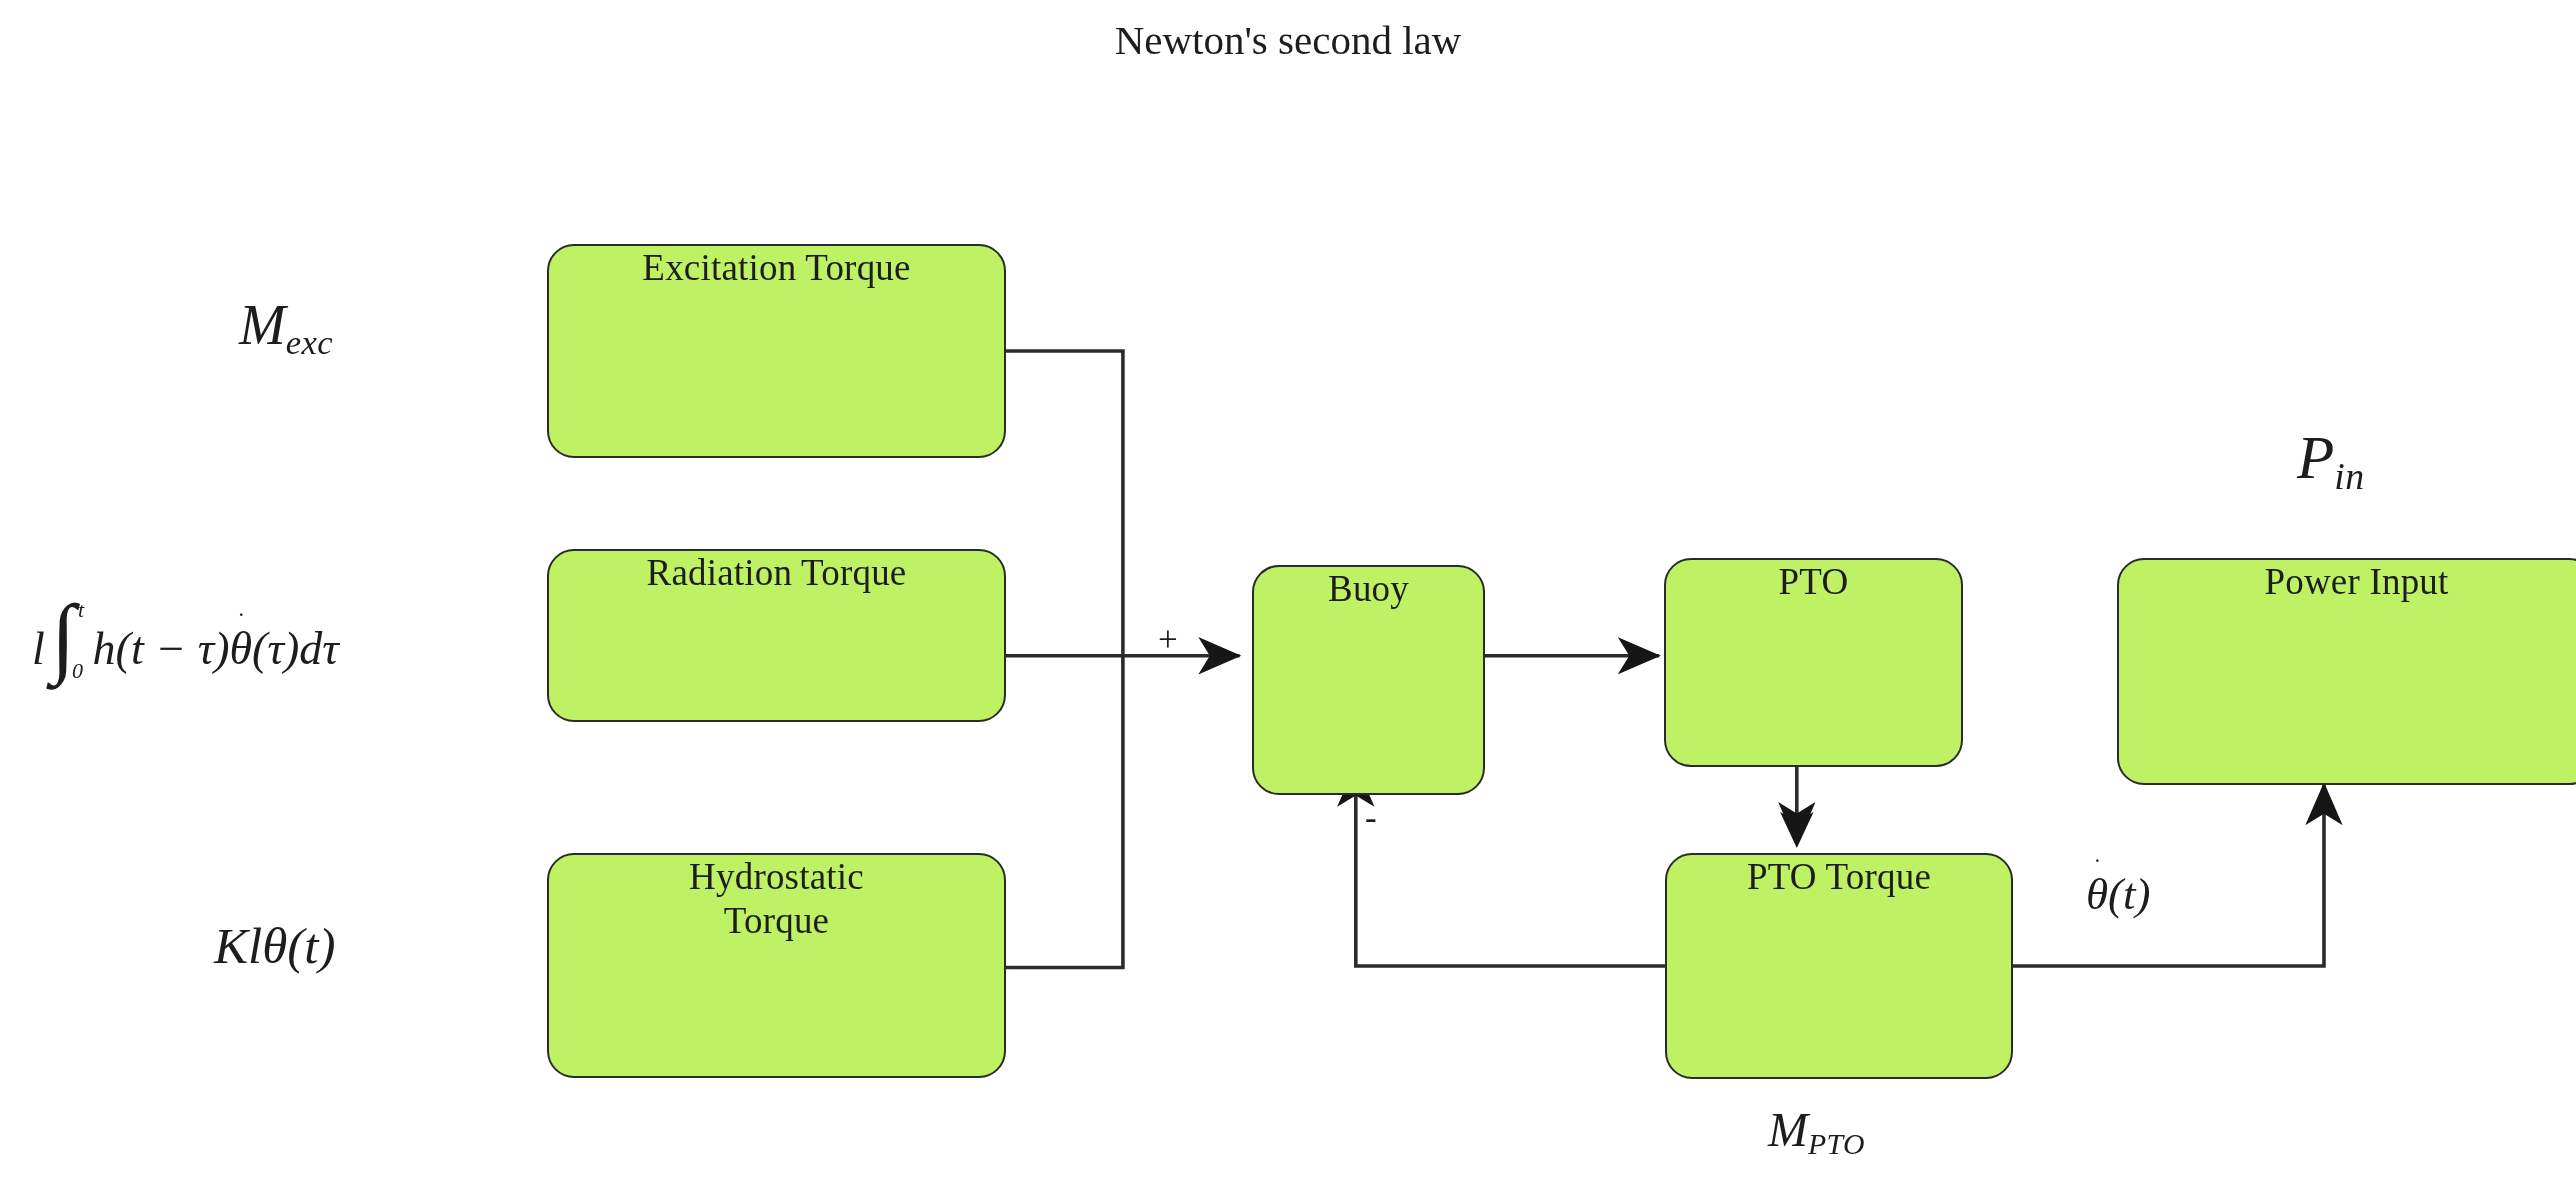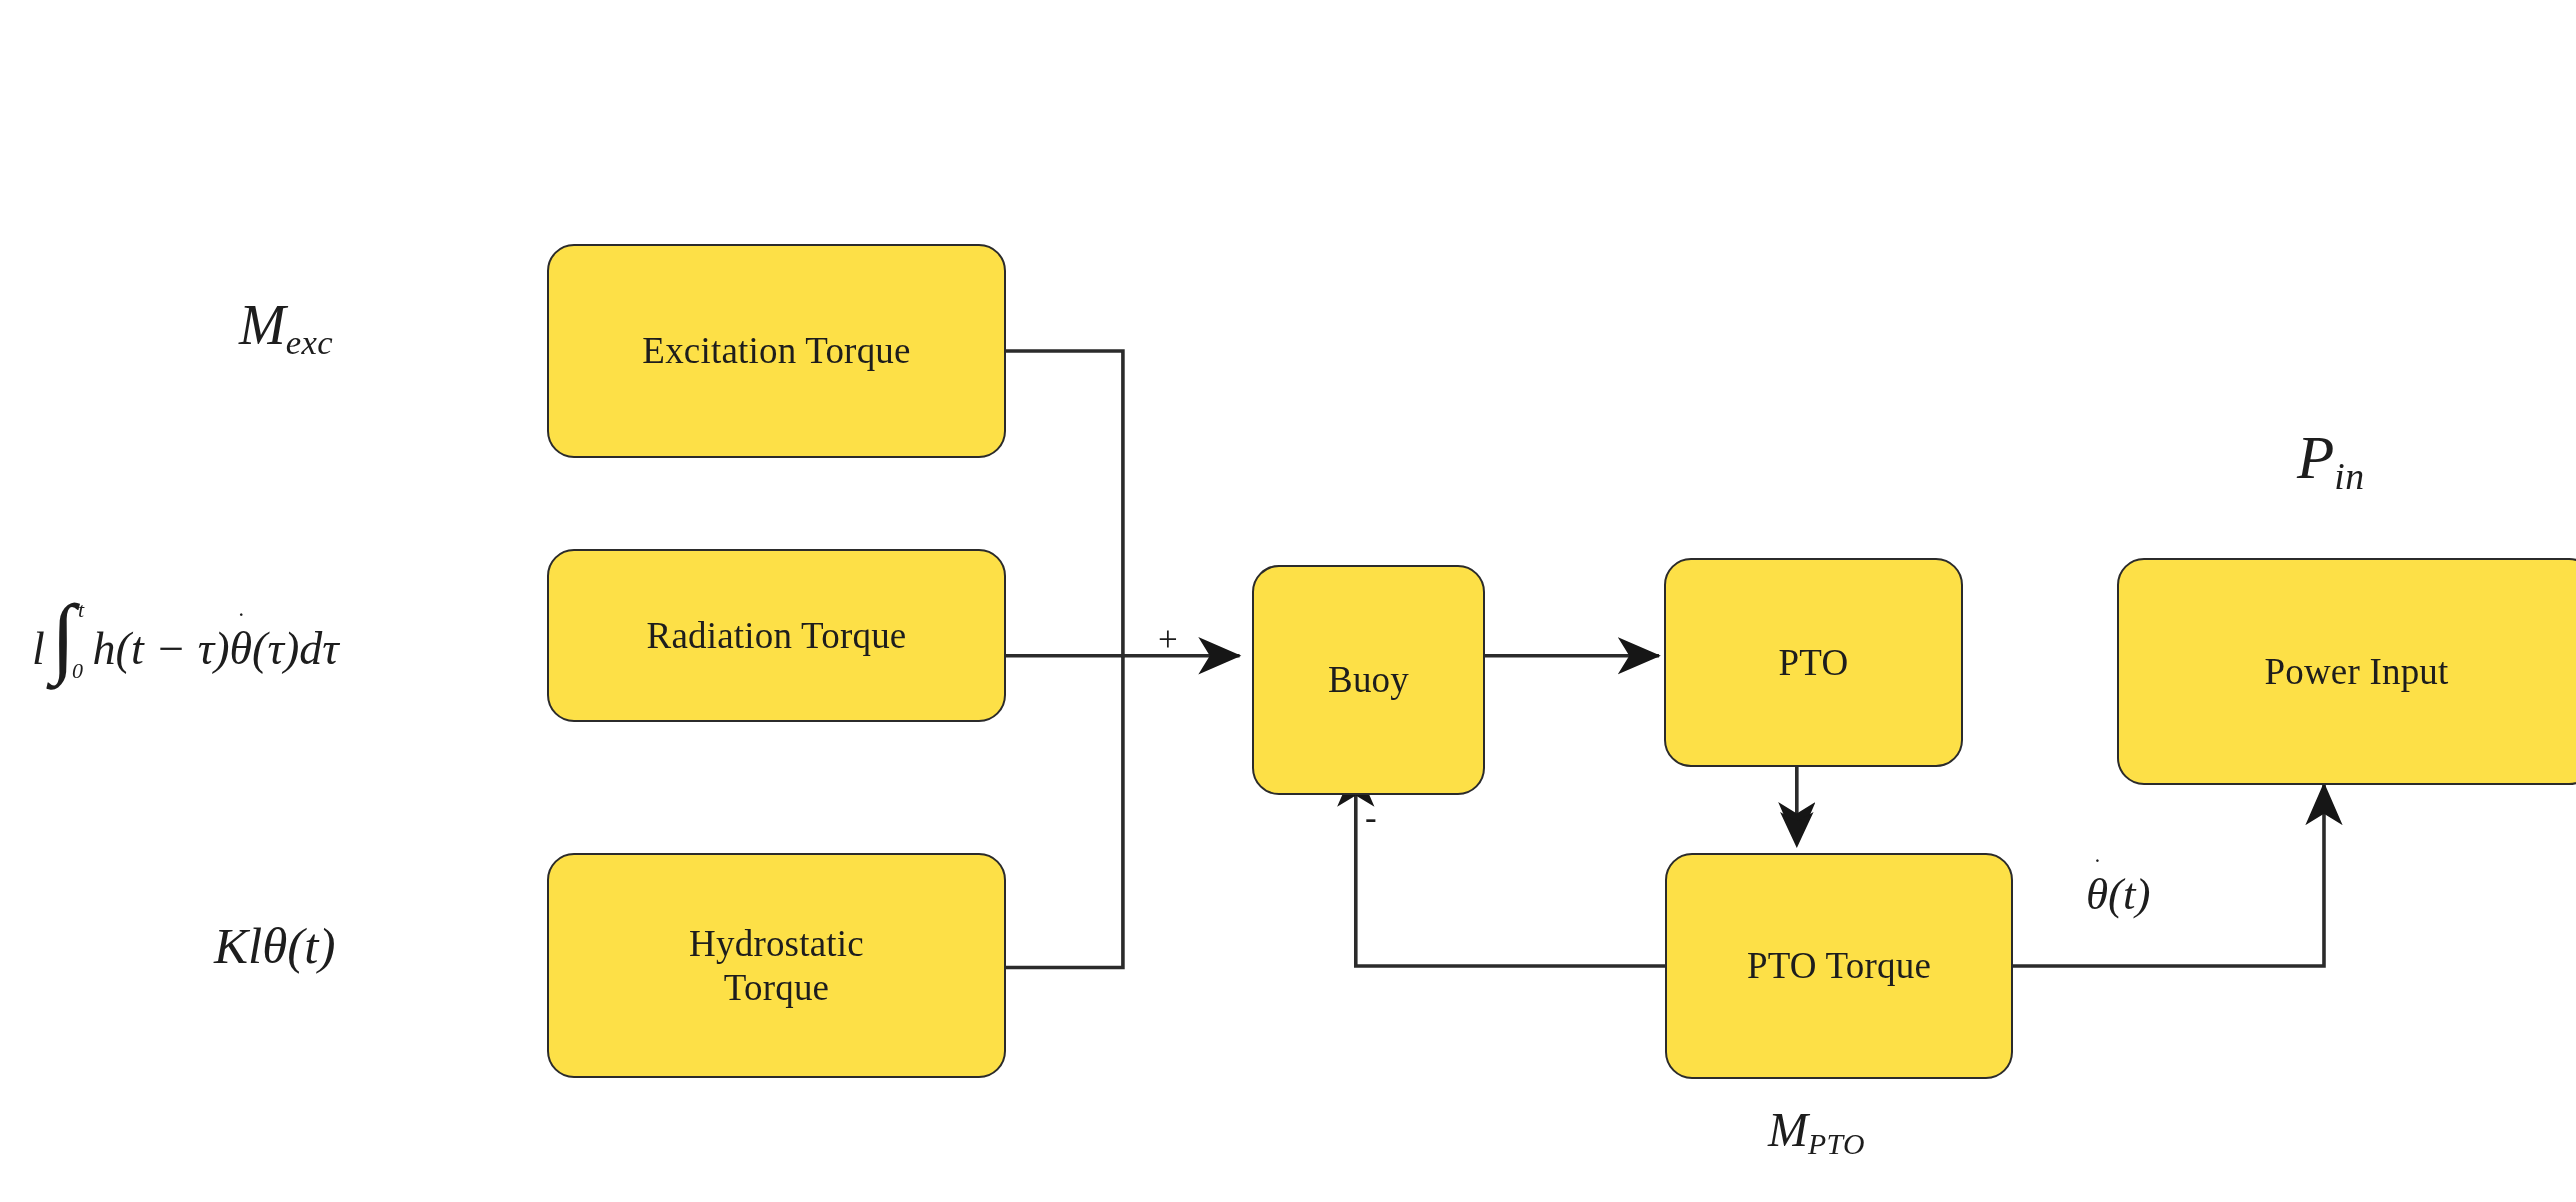--- a/index.html
+++ b/index.html
@@ -1,21 +1,21 @@
 <!DOCTYPE html>
 <html style="font-size:12.8px"><head>
 <meta charset="utf-8">
 <style>
   html,body{margin:0;padding:0;background:#ffffff;}
   body{width:2576px;height:1203px;position:relative;overflow:hidden;
        font-family:"Liberation Serif","DejaVu Serif",serif;color:#1a1a1a;}
   #diagram-root{position:absolute;inset:0;}
   svg#wires{position:absolute;left:0;top:0;width:2576px;height:1203px;}
   .box{position:absolute;box-sizing:border-box;border:2.4px solid #2b2b2b;
-       border-radius:27px;background:#fde047;display:flex;align-items:center;
+       border-radius:27px;background:#bef264;display:flex;
        justify-content:center;text-align:center;line-height:1.18;
        font-size:37px;color:#1d1d1d;letter-spacing:0.2px;}
   .box .box-label{padding:0 8px;white-space:pre-line;}
   .title{position:absolute;left:0;top:16px;width:2576px;text-align:center;
          font-size:41px;color:#1d1d1d;}
   .mlabel{position:absolute;font-style:italic;color:#1d1d1d;white-space:nowrap;}
   .sgn{position:absolute;font-size:35px;color:#1d1d1d;font-family:"Liberation Serif",serif;}
   .sub{font-size:.62em;font-style:italic;vertical-align:-0.28em;letter-spacing:0.4px;}
   
   .math{font-style:italic;}
@@ -27,20 +27,21 @@
   .int-bot{position:absolute;left:24px;top:53px;font-size:22px;font-style:italic;}
   .dotted{position:relative;display:inline-block;}
   .dotted .dot{position:absolute;left:50%;top:-0.50em;transform:translateX(-46%);
                font-size:.55em;line-height:1;font-style:normal;}
 </style>
 </head>
 <body>
 
 <div id="diagram-root">
 
+  <div class="title">Newton's second law</div>
 
   <svg id="wires" viewBox="0 0 3230 1508" xmlns="http://www.w3.org/2000/svg">
     <defs>
       <marker id="arrowR" markerWidth="13" markerHeight="13" refX="11" refY="5.2" orient="auto" markerUnits="strokeWidth">
         <path d="M0,0 L12,5.2 L0,10.4 L3.2,5.2 z" fill="#161616"></path>
       </marker>
       <marker id="arrowU" markerWidth="13" markerHeight="13" refX="11" refY="5.2" orient="auto" markerUnits="strokeWidth">
         <path d="M0,0 L12,5.2 L0,10.4 L3.2,5.2 z" fill="#161616"></path>
       </marker>
     </defs>

